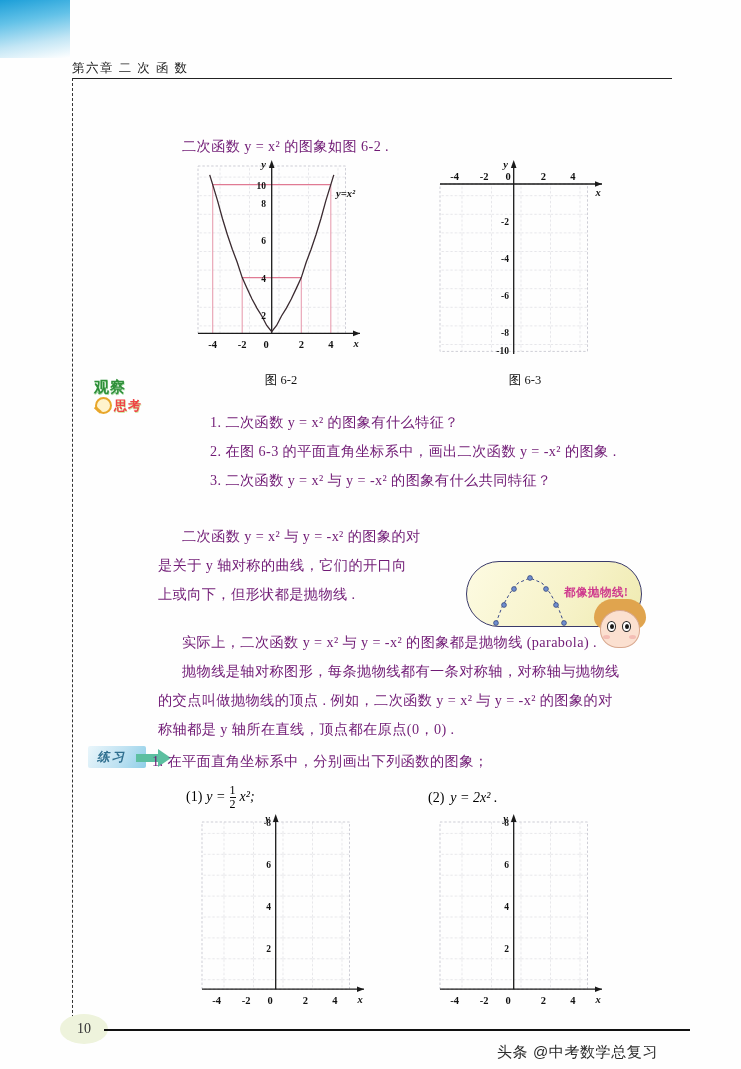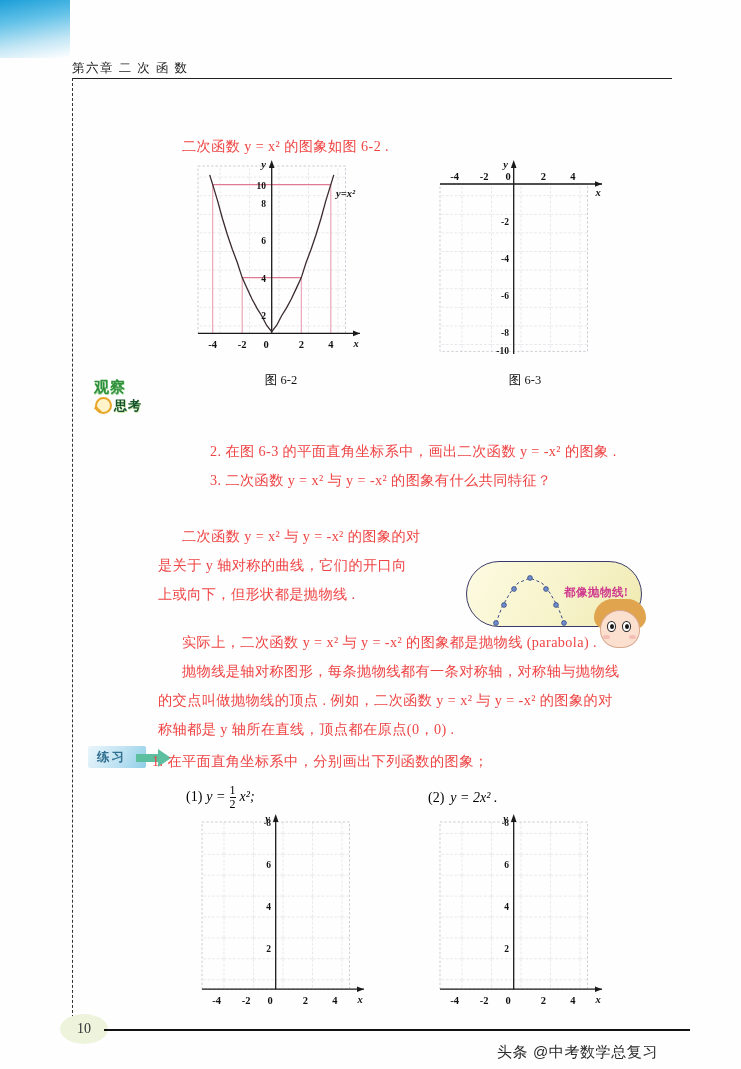--- a/index.html
+++ b/index.html
@@ -37,21 +37,21 @@
   .left-dash {
     position: absolute; left: 72px; top: 78px;
     width: 1px; height: 945px;
     border-left: 1px dashed #333;
   }
 
   
   .line {
     position: absolute;
     font-size: 14.2px;
-    color: #ef4444;
+    color: #701a75;
     white-space: nowrap;
     letter-spacing: 0.4px;
   }
   .math { font-family: "Liberation Serif", serif; font-style: italic; }
 
   
   .graph { position: absolute; }
   .graph svg { display: block; }
   .fig-caption {
     position: absolute;
@@ -67,21 +67,21 @@
   .badge-observe .t1 {
     position: absolute; left: 2px; top: 0;
     font-size: 15px; font-weight: bold;
     color: #2f8f3a;
     text-shadow: 0.6px 0.6px 0 #a7dca7;
     letter-spacing: 1px;
   }
   .badge-observe .t2 {
     position: absolute; left: 22px; top: 19px;
     font-size: 13px; font-weight: bold;
-    color: #14532d;
+    color: #ef4444;
     text-shadow: 0.6px 0.6px 0 #cfe9a5;
     letter-spacing: 1px;
   }
   .badge-observe .lens {
     position: absolute; left: 3px; top: 19px;
     width: 17px; height: 17px;
     border: 2.5px solid #e8a62a;
     border-radius: 50%;
     background: rgba(255,235,170,0.6);
   }
@@ -89,21 +89,21 @@
     position: absolute; left: 1px; top: 33px;
     width: 8px; height: 2.5px;
     background: #e8a62a;
     transform: rotate(42deg);
     transform-origin: right center;
   }
 
   
   .badge-practice {
     position: absolute; left: 88px; top: 746px;
-    width: 98px; height: 32px;
+    width: 98px; height: 32px; font-style: italic;
   }
   .badge-practice .chip {
     position: absolute; left: 0; top: 0;
     width: 58px; height: 22px;
     background: linear-gradient(120deg,#eaf6fb 0%, #bfe2f2 55%, #8fcfe8 100%);
     border-radius: 2px;
   }
   .badge-practice .chip span {
     position: absolute; left: 9px; top: 3px;
     font-size: 12.5px; font-weight: bold;
@@ -279,20 +279,21 @@
   </div>
   <div class="fig-caption" style="left:470px; top:372px; width:110px;text-align:center;">图 6-3</div>
 
   <div class="badge-observe">
     <div class="t1">观察</div>
     <div class="lens"></div>
     <div class="lens-handle"></div>
     <div class="t2">思考</div>
   </div>
 
+  <div class="line" style="left:210px; top:413px;">1. 二次函数 y = x² 的图象有什么特征？</div>
   <div class="line" style="left:210px; top:442px;">2. 在图 6-3 的平面直角坐标系中，画出二次函数 y = -x² 的图象 .</div>
   <div class="line" style="left:210px; top:471px;">3. 二次函数 y = x² 与 y = -x² 的图象有什么共同特征？</div>
 
   <div class="line" style="left:182px; top:527px;">二次函数 y = x² 与 y = -x² 的图象的对</div>
   <div class="line" style="left:158px; top:556px;">是关于 y 轴对称的曲线，它们的开口向</div>
   <div class="line" style="left:158px; top:585px;text-align:right;">上或向下，但形状都是抛物线 .</div>
 
   <div class="bubble-wrap">
     <div class="bubble"></div>
     <svg style="position:absolute;left:18px;top:6px;" width="92" height="62">

